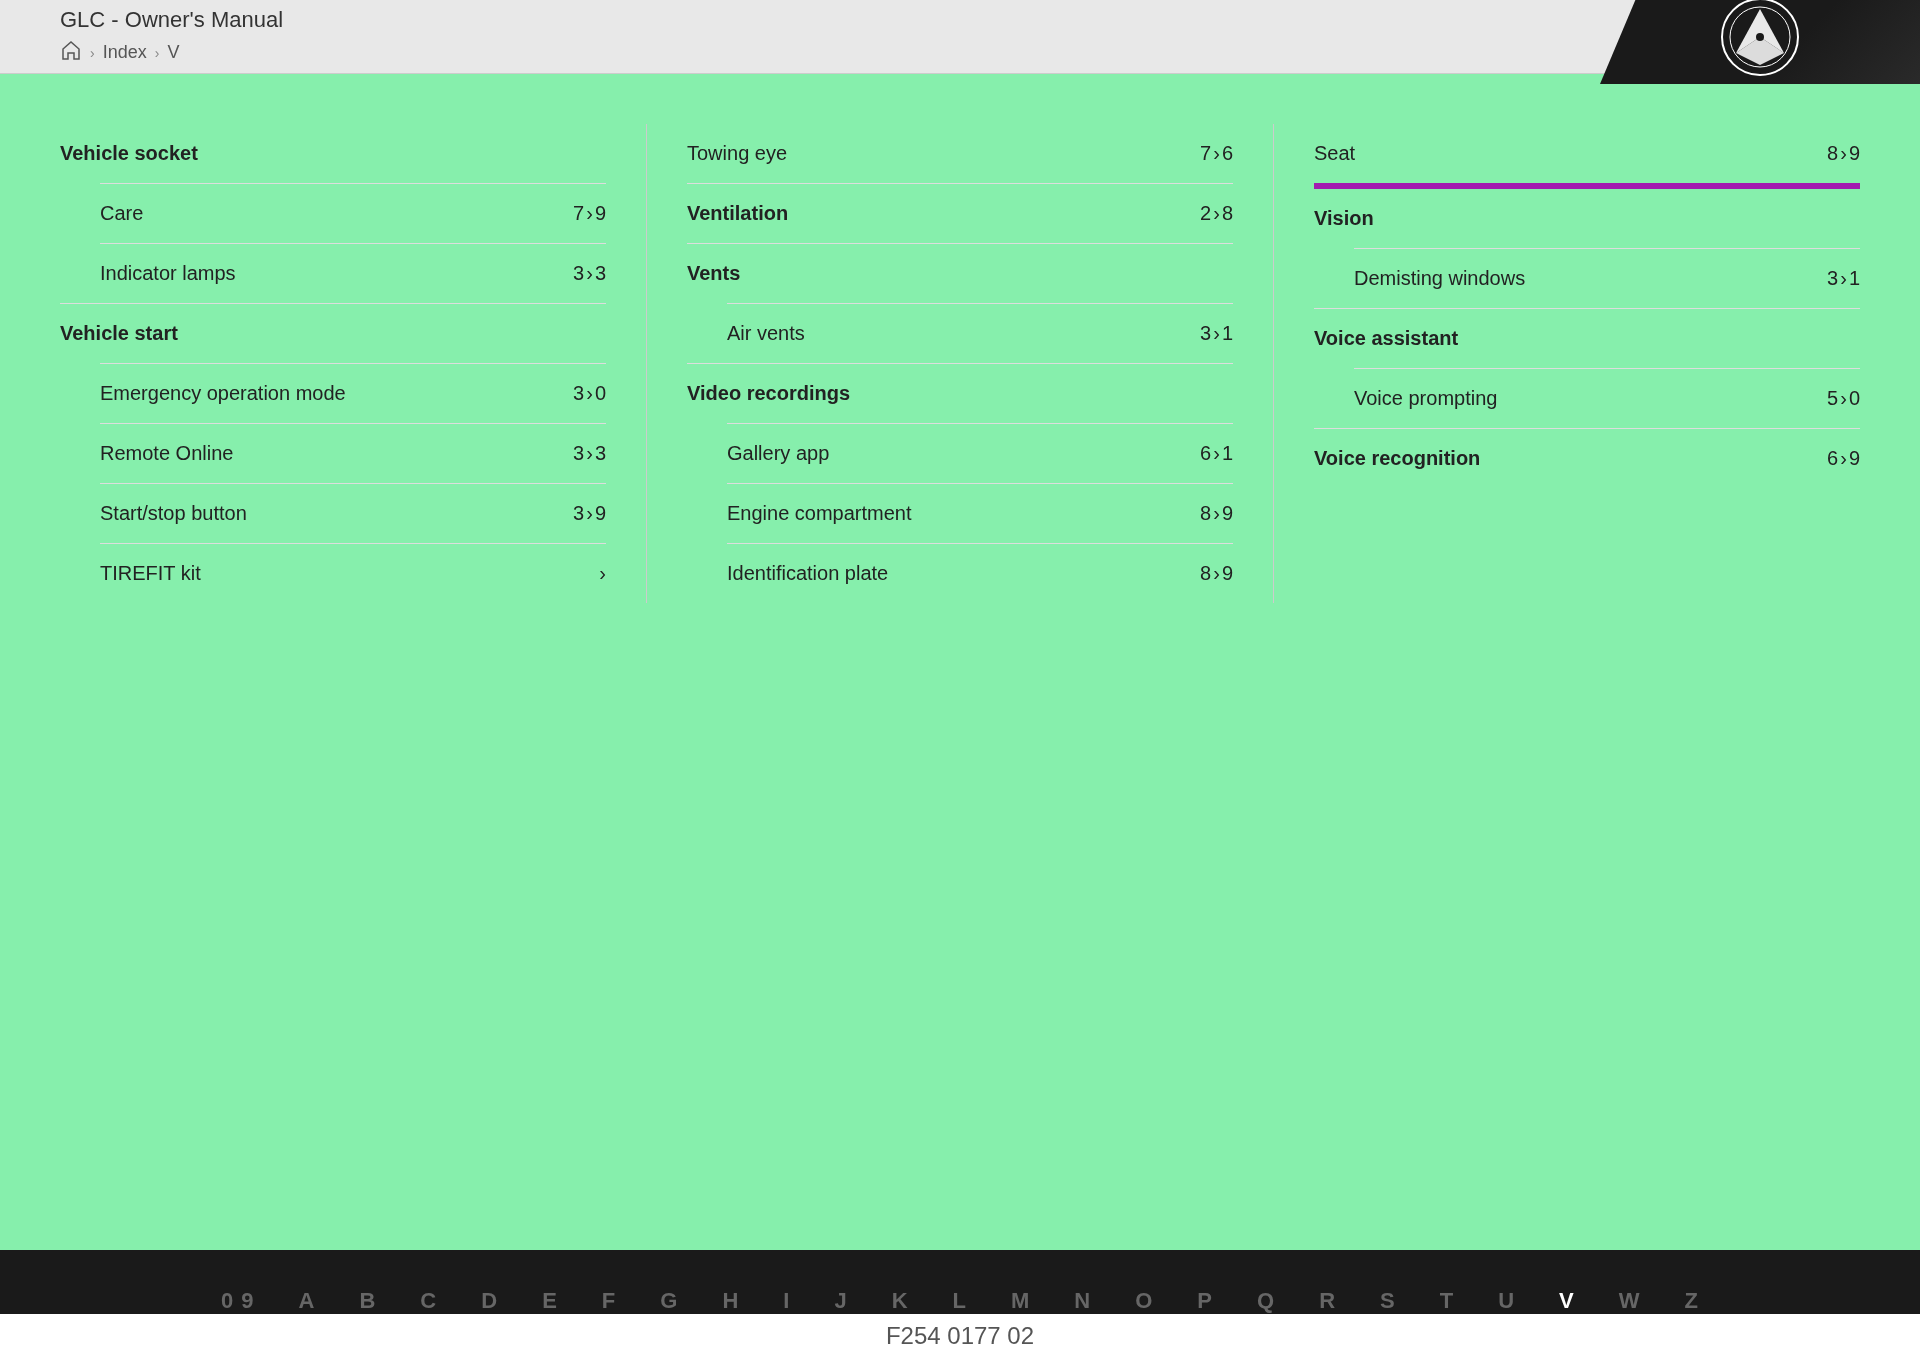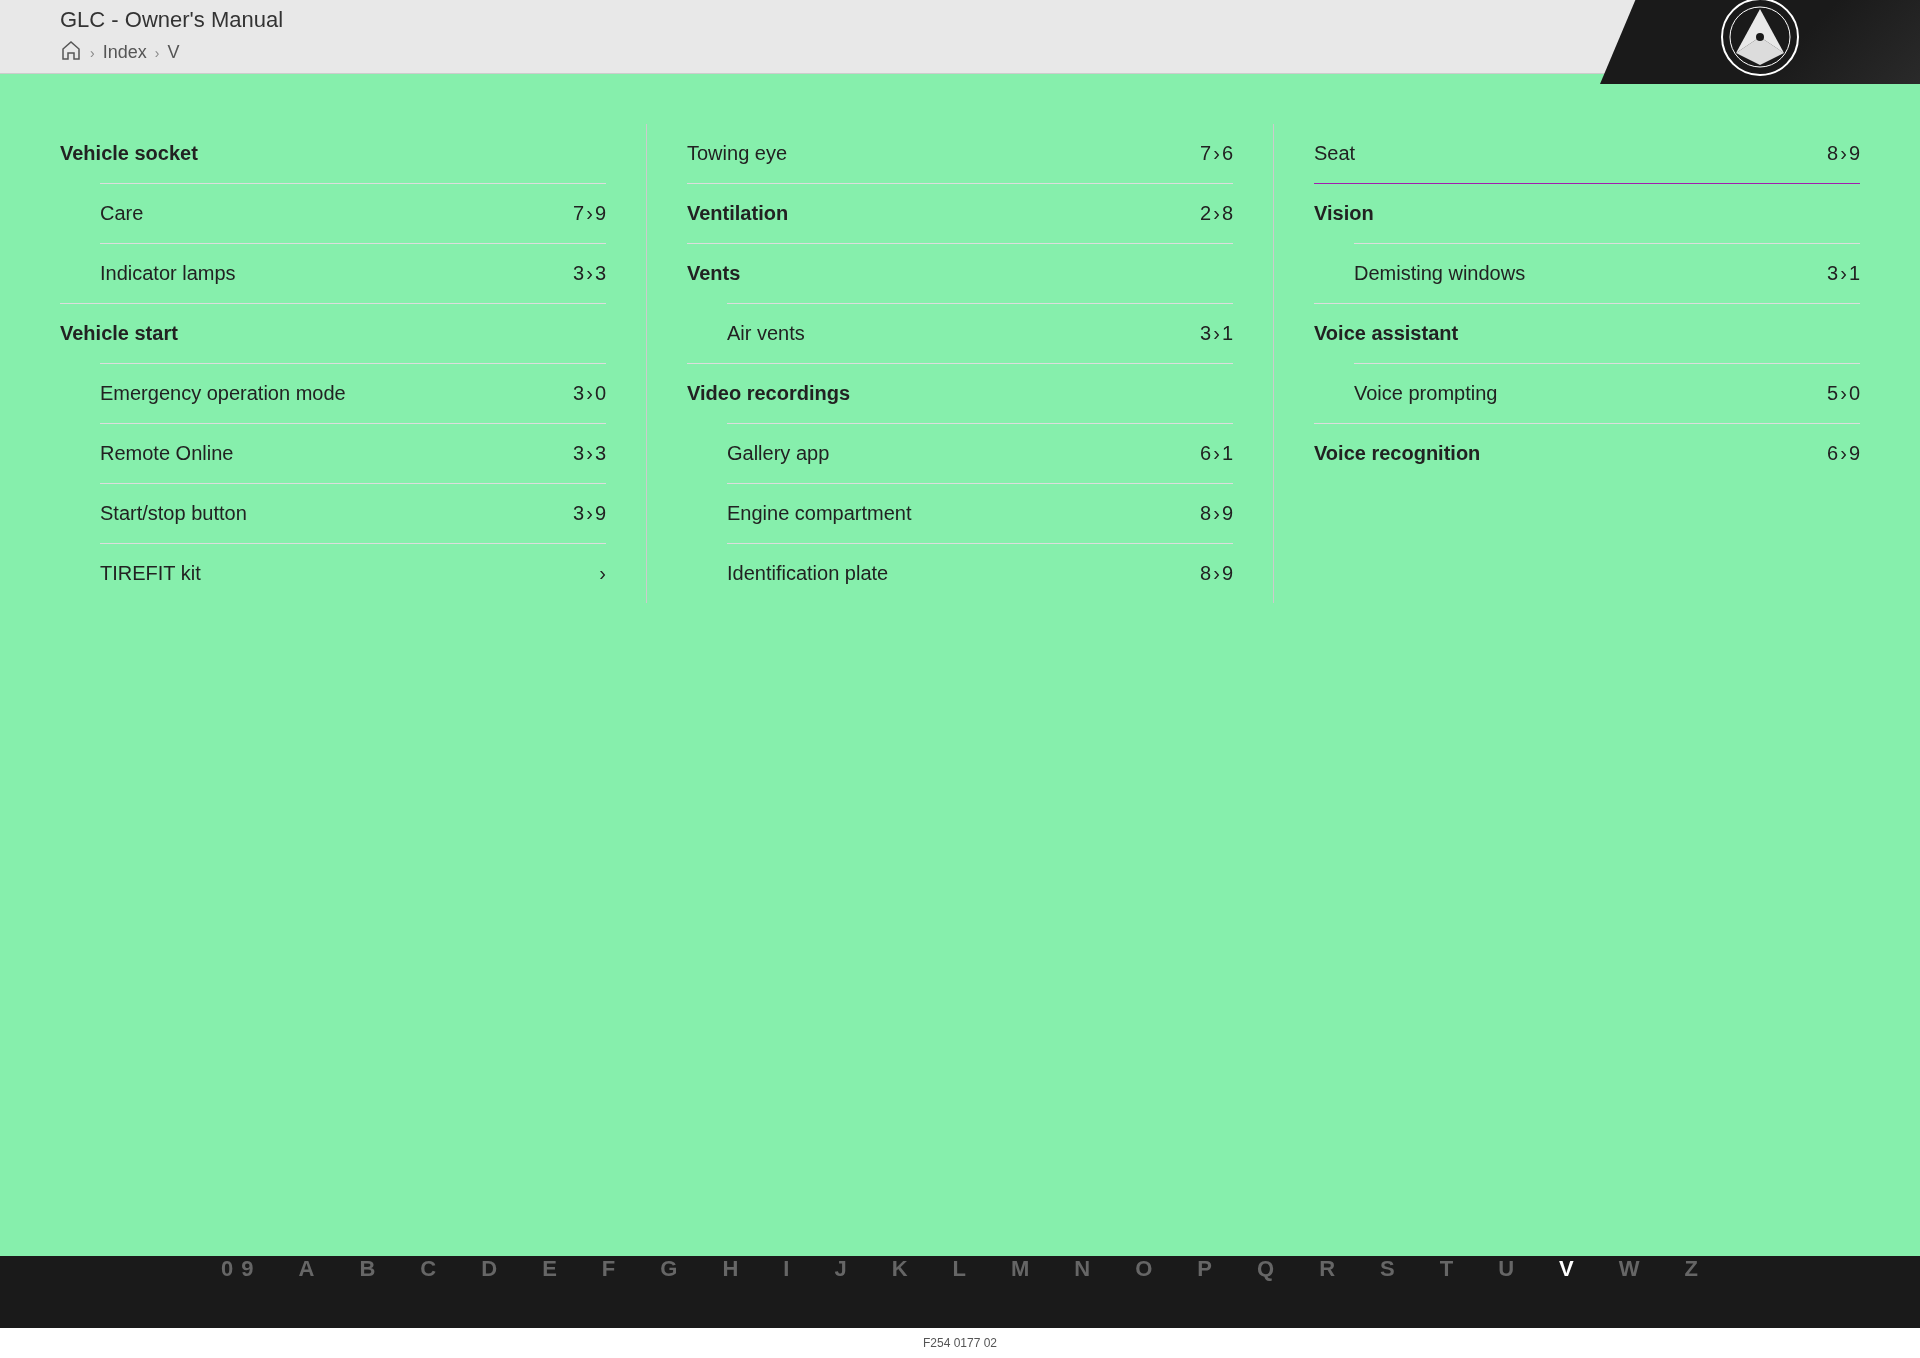--- a/index.html
+++ b/index.html
@@ -100,43 +100,43 @@
     }
 
     
     .section-block {
       margin-bottom: 0;
     }
 
     
     .bottom-nav {
       background: #1a1a1a;
-      height: 72px;
-      display: flex;
-      align-items: flex-start;
+      height: 64px;
+      display: flex;
+      align-items: flex-end;
       justify-content: center;
       gap: 0;
     }
     .bottom-nav-item {
       color: #666;
       font-size: 22px;
       padding: 0 22px;
       cursor: pointer;
       font-weight: bold;
       letter-spacing: 1px;
     }
     .bottom-nav-item.active {
       color: #fff;
     }
 
     .footer-code {
       background: #fff;
       text-align: center;
       padding: 8px;
-      font-size: 12px;
+      font-size: 24px;
       color: #555;
     }
 
     .three-col-layout {
       display: flex;
       width: 100%;
     }
     .col-block {
       flex: 1;
       padding: 0 40px;
@@ -292,21 +292,21 @@
     <div class="v-divider"></div>
 
     <div class="col-block">
 
       <div class="entry" style="border-top:none;">
         <span class="entry-label">Seat</span>
         <span class="entry-page">8<span class="dbl-arrow">›</span>9</span>
       </div>
 
       <div class="section-block">
-        <div class="entry" style="border-top:1px solid #a21caf;">
+        <div class="entry" style="border-top:6px solid #a21caf;">
           <span class="entry-label bold">Vision</span>
         </div>
         <div class="sub-section">
           <div class="entry">
             <span class="entry-label">Demisting windows</span>
             <span class="entry-page">3<span class="dbl-arrow">›</span>1</span>
           </div>
         </div>
       </div>
 

